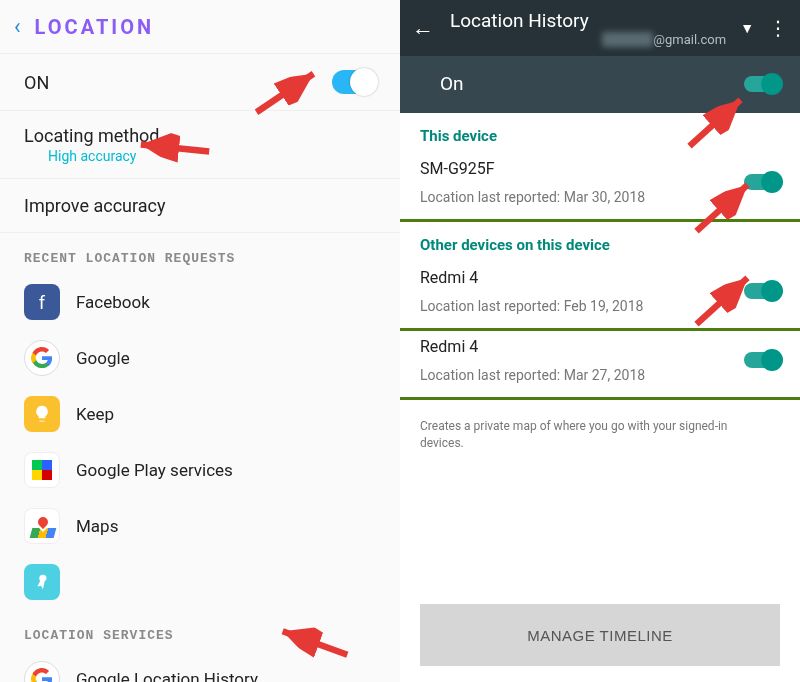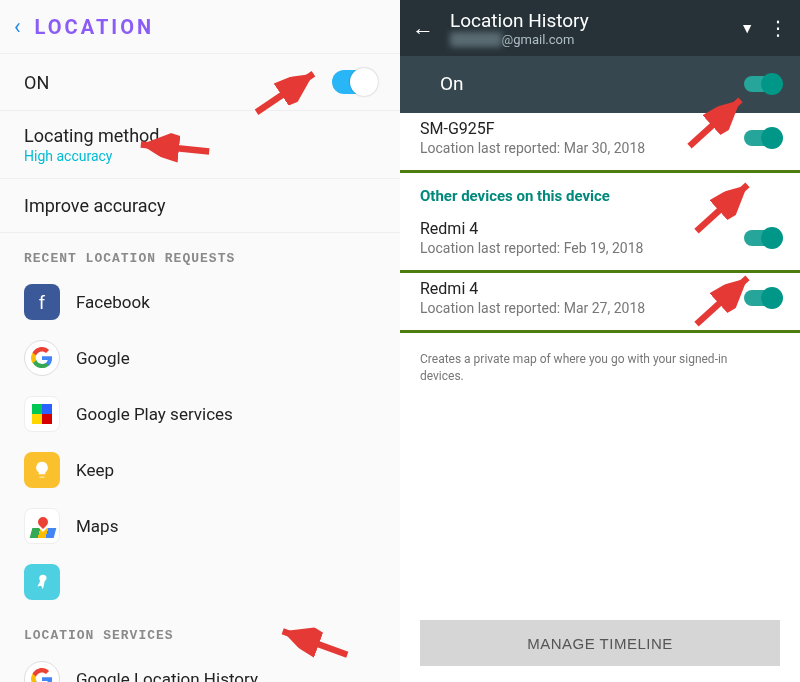--- a/index.html
+++ b/index.html
@@ -20,21 +20,21 @@
     border-bottom: 1px solid #eee;
   }
   .left .back-chevron { color: #1e88e5; font-size: 22px; margin-right: 14px; }
   .left .titlebar .title { font-weight: 700; letter-spacing: 3px; font-size: 20px; color: #8b5cf6; }
   .left .row {
     display:flex; align-items:center; justify-content:space-between;
     padding: 16px 24px 16px 24px; background:#fafafa;
     border-bottom: 1px solid #eee;
   }
   .left .row .label { font-size: 18px; color: #222; }
-  .left .row .sub { font-size: 14px; color: #00bcd4; margin-top:2px;}
+  .left .row .sub { font-size: 14px; color: #00bcd4; margin-top:2px;margin-left:24px;}
   .left .section-head {
     font-size: 13px; letter-spacing: 1px; color: #8a8a8a; font-weight: 600;
     padding: 18px 24px 8px 24px;
     font-family: Liberation Mono, monospace;
   }
   .app-item {
     display:flex; align-items:center; gap:16px;
     padding: 10px 24px;
   }
   .app-item .name { font-size: 17px; color: #222; }
@@ -66,37 +66,37 @@
   .sw-samsung { width:44px;height:24px;border-radius:12px;background:#29b6f6;position:relative; }
   .sw-samsung:after{content:"";position:absolute;right:-2px;top:-2px;width:28px;height:28px;border-radius:50%;background:#fff;box-shadow:0 0 2px rgba(0,0,0,.3);}
 
   
   .right .appbar {
     background:#263238;color:#fff;height:56px;display:flex;align-items:center;padding:0 12px;
   }
   .right .appbar .back{font-size:22px;margin-right:16px;}
   .right .appbar .titles{flex:1;}
   .right .appbar .t1{font-size:19px;}
-  .right .appbar .t2{font-size:13px;color:#b0bec5;}
+  .right .appbar .t2{font-size:13px;color:#b0bec5;text-align:right;}
   .right .appbar .chev{font-size:14px;margin:0 14px;}
   .right .appbar .more{font-size:20px;}
   .right .onbar{
     background:#37474f;color:#fff;font-size:19px;
     padding: 16px 20px 18px 40px;display:flex;align-items:center;justify-content:space-between;
   }
   .sw-teal{width:36px;height:16px;border-radius:8px;background:#26a69a;position:relative;flex:none;}
   .sw-teal:after{content:"";position:absolute;right:-3px;top:-3px;width:22px;height:22px;border-radius:50%;background:#009688;}
 
   .right .sec-label{color:#00897b;font-weight:700;font-size:15px;padding:14px 20px 8px 20px;}
   .device-row{display:flex;align-items:center;justify-content:space-between;padding:6px 20px 14px 20px;border-bottom:3px solid #4d7c0f;}
   .device-row .dname{font-size:16px;color:#222;}
-  .device-row .dsub{font-size:14px;color:#777;margin-top:2px;}
+  .device-row .dsub{font-size:14px;color:#777;margin-top:11px;}
   .right .desc{font-size:12px;color:#777;padding:18px 32px 22px 20px;line-height:1.4;}
   .right .manage{
-    position:absolute;bottom:16px;left:20px;right:20px;height:46px;
+    position:absolute;bottom:16px;left:20px;right:20px;height:62px;
     background:#d6d6d6;color:#555;font-size:15px;letter-spacing:.5px;
     display:flex;align-items:center;justify-content:center;border:0;
   }
 
   
   .arrow{position:absolute;width:80px;height:26px;pointer-events:none;z-index:50;}
   .arrow svg{width:100%;height:100%;}
 
   
   .blur{filter:blur(3px);display:inline-block;background:#5a6b72;color:transparent;border-radius:2px;}
@@ -135,33 +135,33 @@
       <svg class="g-svg" viewBox="0 0 24 24">
           <path fill="#4285F4" d="M23 12.3c0-.8-.1-1.5-.2-2.3H12v4.3h6.2c-.3 1.4-1.1 2.6-2.3 3.4v2.8h3.7C21.8 18.5 23 15.7 23 12.3z"></path>
           <path fill="#34A853" d="M12 23c3.1 0 5.7-1 7.6-2.8l-3.7-2.8c-1 .7-2.4 1.1-3.9 1.1-3 0-5.6-2-6.5-4.8H1.7v3C3.6 20.6 7.5 23 12 23z"></path>
           <path fill="#FBBC05" d="M5.5 13.7c-.2-.7-.4-1.4-.4-2.2s.1-1.5.4-2.2V6.4H1.7C.9 8 0 9.9 0 12s.9 4 1.7 5.6l3.8-2.9z"></path>
           <path fill="#EA4335" d="M12 4.8c1.7 0 3.2.6 4.4 1.7l3.3-3.3C17.7 1.2 15.1 0 12 0 7.5 0 3.6 2.4 1.7 6.4l3.8 2.9C6.4 6.8 9 4.8 12 4.8z"></path>
         </svg>
     </div>
     <span class="name">Google</span>
   </div>
   <div class="app-item">
+    <div class="app-icon ic-keep">
+      <svg width="20" height="20" viewBox="0 0 24 24">
+          <path fill="#fff" d="M9 21h6v-1H9v1zm3-19a7 7 0 00-4 12.7V17h8v-2.3A7 7 0 0012 2z"></path>
+        </svg>
+    </div>
+    <span class="name">Keep</span>
+  </div>
+  <div class="app-item">
     <div class="app-icon ic-play">
         <span class="y"></span>
         <span class="r"></span>
       </div>
     <span class="name">Google Play services</span>
-  </div>
-  <div class="app-item">
-    <div class="app-icon ic-keep">
-      <svg width="20" height="20" viewBox="0 0 24 24">
-          <path fill="#fff" d="M9 21h6v-1H9v1zm3-19a7 7 0 00-4 12.7V17h8v-2.3A7 7 0 0012 2z"></path>
-        </svg>
-    </div>
-    <span class="name">Keep</span>
   </div>
   <div class="app-item">
     <div class="app-icon ic-maps">
         <span class="fold"></span>
         <span class="pin"></span>
       </div>
     <span class="name">Maps</span>
   </div>
   <div class="app-item">
     <div class="app-icon ic-shealth">
@@ -225,20 +225,21 @@
     </div>
     <span class="chev">▼</span>
     <span class="more">⋮</span>
   </div>
 
   <div class="onbar">
     <span>On</span>
     <span class="sw-teal"></span>
   </div>
 
+  <div class="sec-label">This device</div>
   <div class="device-row">
     <div>
       <div class="dname">SM-G925F</div>
       <div class="dsub">Location last reported: Mar 30, 2018</div>
     </div>
     <span class="sw-teal"></span>
   </div>
 
   <div class="sec-label">Other devices on this device</div>
   <div class="device-row">

